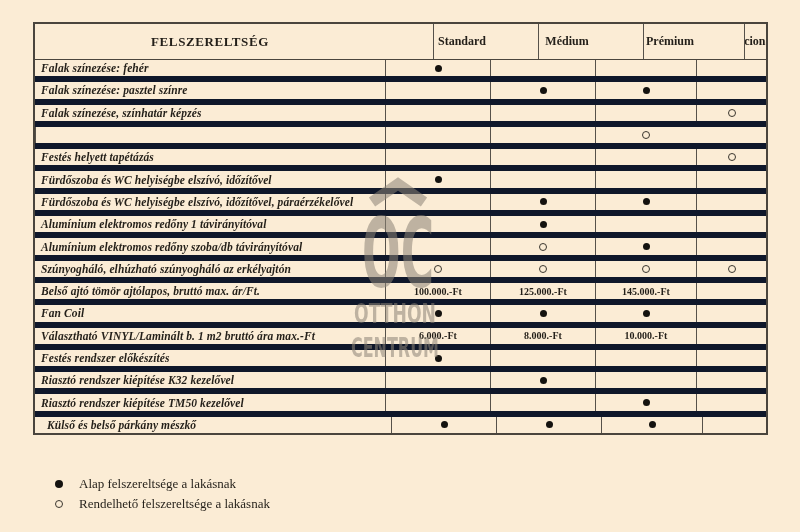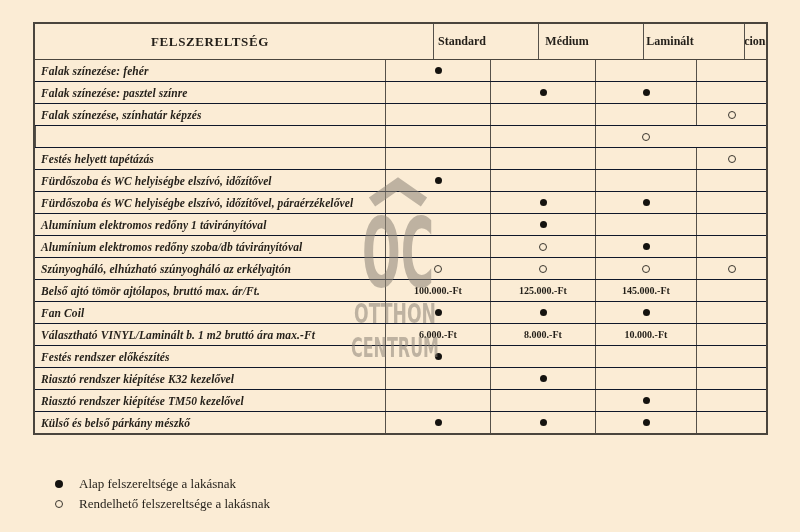--- a/index.html
+++ b/index.html
@@ -10,25 +10,25 @@
     color:#231f19;
   }
   .tbl{
     position:absolute;left:33px;top:22px;width:735px;height:413px;
     box-sizing:border-box;border:2px solid #4a453d;
     display:flex;flex-direction:column;background:transparent;
   }
   .tr{
     display:grid;
     grid-template-columns:350px 105px 105px 101px 1fr;
-    border-bottom:1px solid #0f172a;
+    border-bottom:6px solid #0f172a;
     flex:1;min-height:0;
   }
   .tr.head{flex:0 0 35px;border-bottom:1px solid #4a453d;}
-  .tr:last-child{border-bottom:none;}
+  .tr:last-child{border-bottom:none;padding-left:6px;}
   .td{
     display:flex;align-items:center;justify-content:center;
     border-left:1px solid #56514a;
     overflow:hidden;white-space:nowrap;
   }
   .td.label{
     border-left:none;justify-content:flex-start;padding-left:6px;
     font-weight:bold;font-style:italic;font-size:11.5px;letter-spacing:0.1px;
   }
   .td.hcell{font-weight:bold;font-size:12px;margin-left:48px;}
@@ -46,21 +46,21 @@
   .watermark text{fill:#8d8477;font-family:"DejaVu Sans", sans-serif;font-weight:bold;}
 </style>
 </head>
 <body>
 
 <div class="tbl">
   <div class="tr head">
     <div class="td hfirst">FELSZERELTSÉG</div>
     <div class="td hcell">Standard</div>
     <div class="td hcell">Médium</div>
-    <div class="td hcell">Laminált</div>
+    <div class="td hcell">Prémium</div>
     <div class="td hcell">Opcionális</div>
   </div>
 
   <div style="display:contents;"><div class="tr">
         <div class="td label">Falak színezése: fehér</div>
         <div class="td">
           <span class="dot filled"></span>
         </div>
         <div class="td"></div>
         <div class="td"></div>

